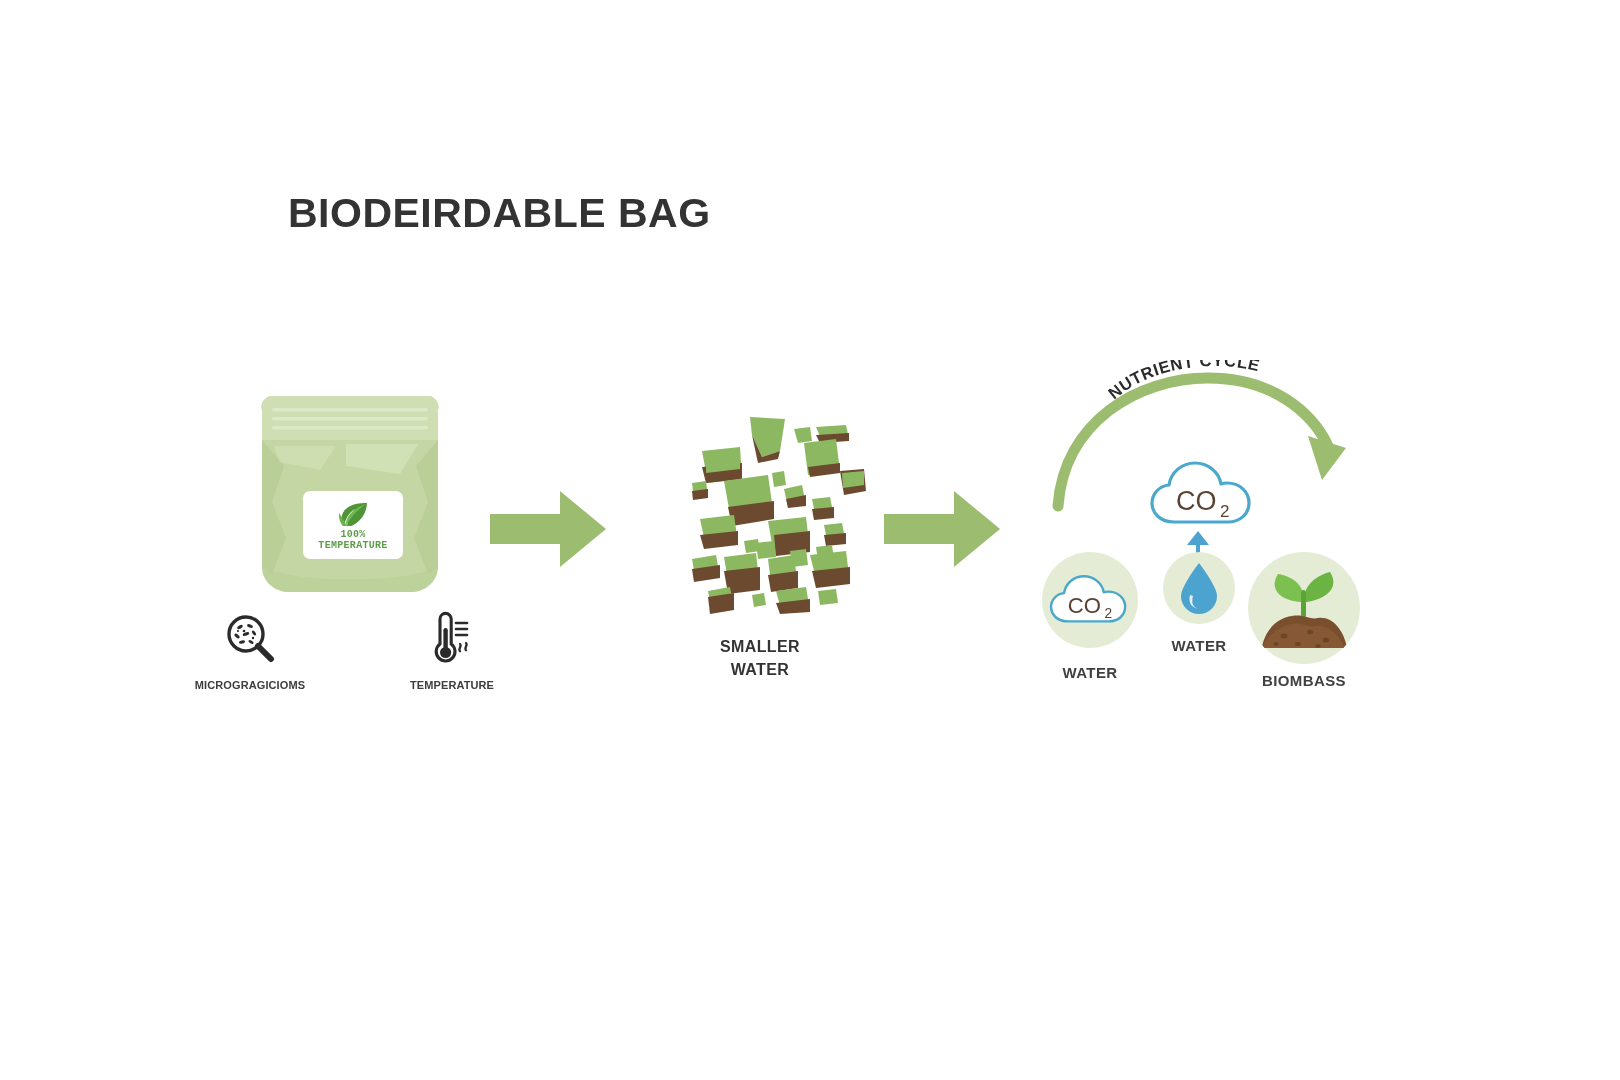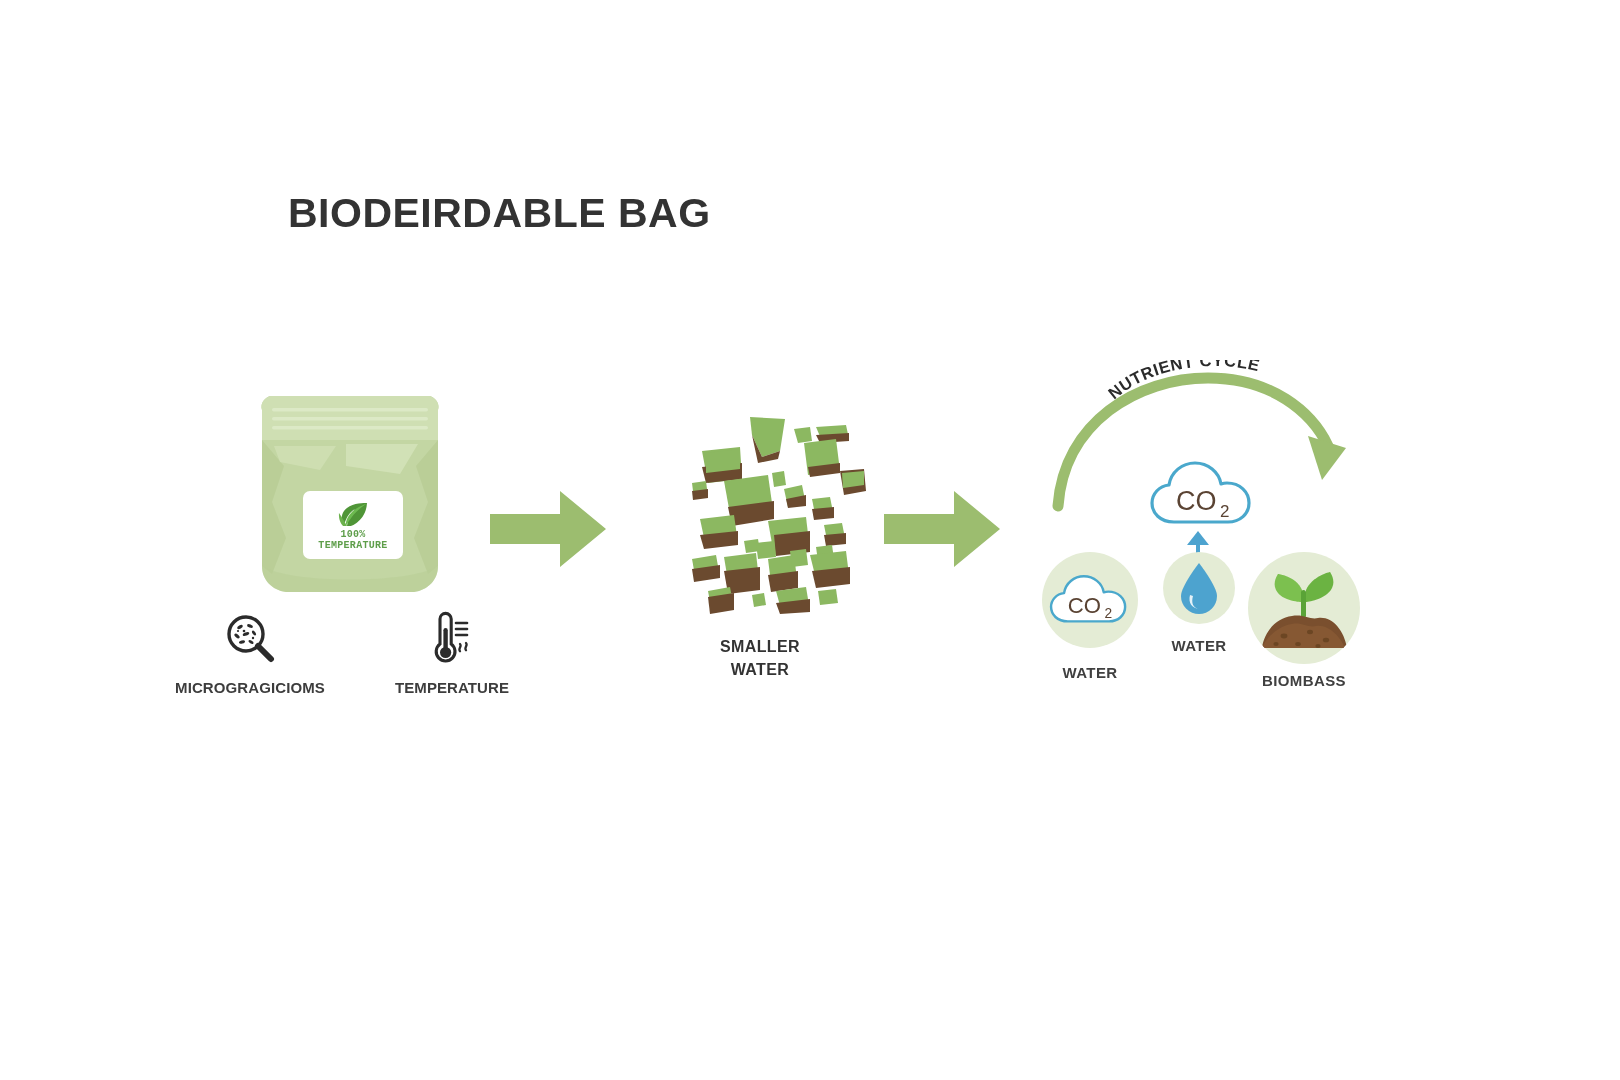--- a/index.html
+++ b/index.html
@@ -96,21 +96,21 @@
   }
   .factor .ficon {
     height: 56px;
     display: flex;
     align-items: flex-end;
     justify-content: center;
   }
   .factor .flabel {
     margin-top: 13px;
     font-family: "Liberation Sans", sans-serif;
-    font-size: 15px;
+    font-size: 11px;
     font-weight: bold;
     letter-spacing: 0.1px;
     color: #3d3d3d;
     white-space: nowrap;
   }
 
   
   .arrow-big { position: absolute; }
   #arrow-1 { left: 490px; top: 487px; }
   #arrow-2 { left: 884px; top: 487px; }

